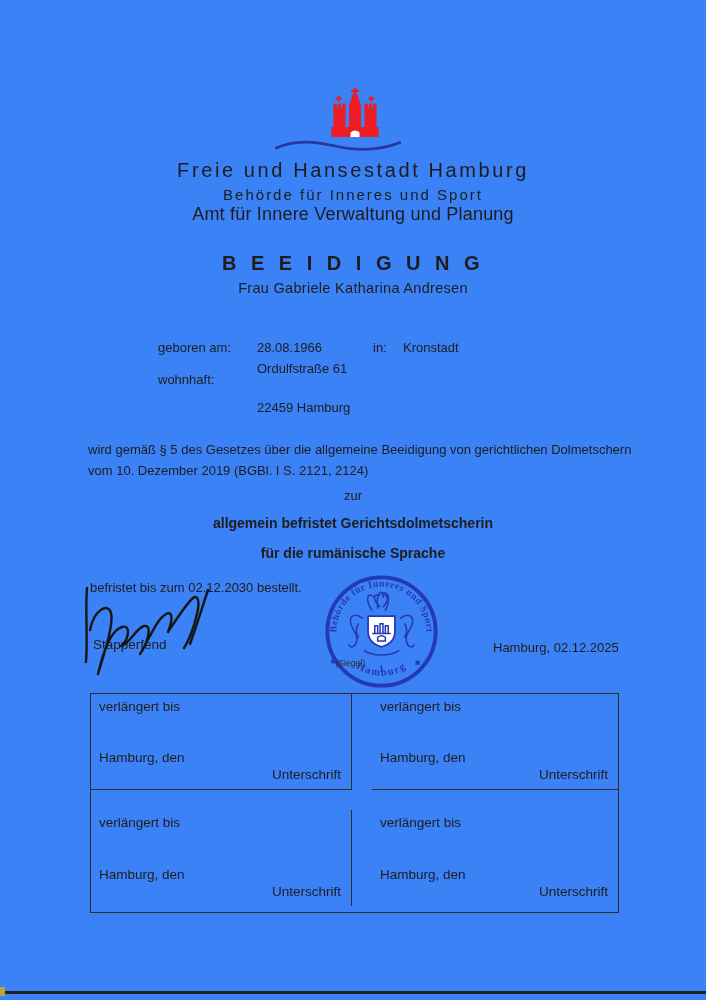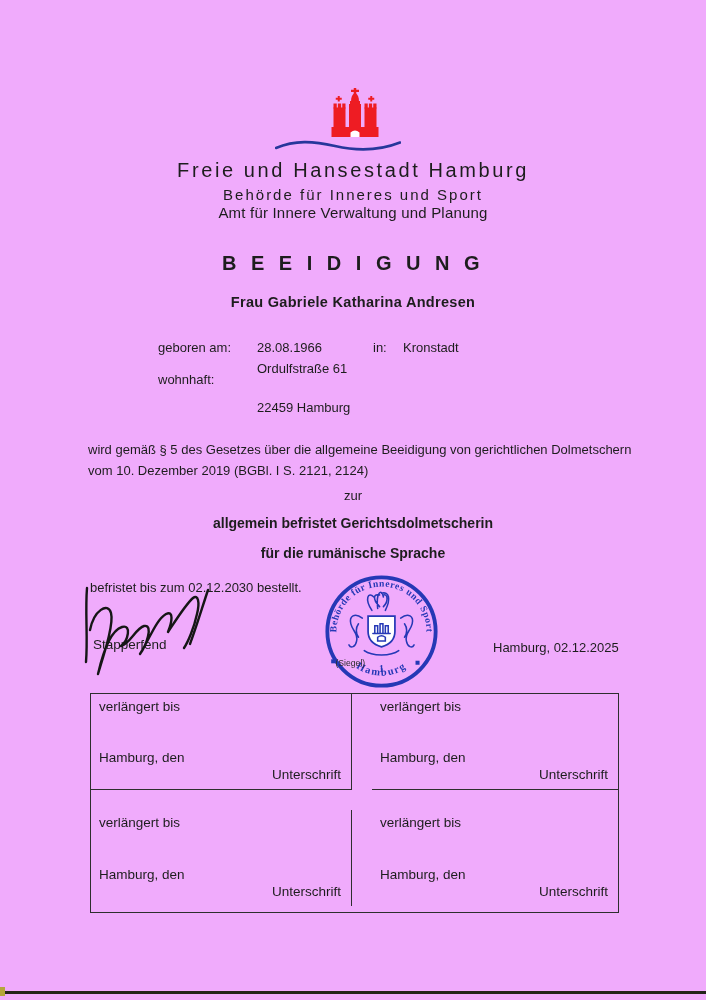--- a/index.html
+++ b/index.html
@@ -1,34 +1,34 @@
 <!DOCTYPE html>
 <html style="--logo-red: #ee1c23; --wave-blue: #27379b; --seal-blue: #2538b6; --ink: #1d1d1d;"><head>
 <meta charset="utf-8">
 <style>
   html,body{margin:0;padding:0;background:#888;}
   .page{
     position:relative;
     width:706px;height:1000px;
     margin:0 auto;
-    background:#f0abfc;
+    background:#3b82f6;
     font-family:"Liberation Sans", sans-serif;
     color:var(--ink,#1d1d1d);
     overflow:hidden;
   }
   .abs{position:absolute;white-space:nowrap;line-height:1.15;}
   .centered{left:0;width:706px;text-align:center;}
 
   
   .lh-city{top:159px;font-size:20px;letter-spacing:2.6px;}
   .lh-auth{top:186px;font-size:15px;letter-spacing:2px;}
-  .lh-office{top:204px;font-size:15px;letter-spacing:0.2px;}
+  .lh-office{top:204px;font-size:18px;letter-spacing:0.2px;}
 
   .doc-title{top:252px;font-size:20px;font-weight:bold;letter-spacing:4.5px;}
-  .person-name{top:294px;font-size:14.5px;font-weight:bold;letter-spacing:0.3px;}
+  .person-name{top:280px;font-size:14.5px;font-weight:normal;letter-spacing:0.3px;}
 
   .body-text{font-size:13px;}
   .para-text{font-size:13px;}
 
   .role-line{top:515px;font-size:14px;font-weight:bold;}
   .lang-line{top:545px;font-size:14px;font-weight:bold;}
 
   
   .castle{position:absolute;left:330px;top:88px;width:50px;height:52px;}
   .castle-red{fill:var(--logo-red,#ee1c23);}

